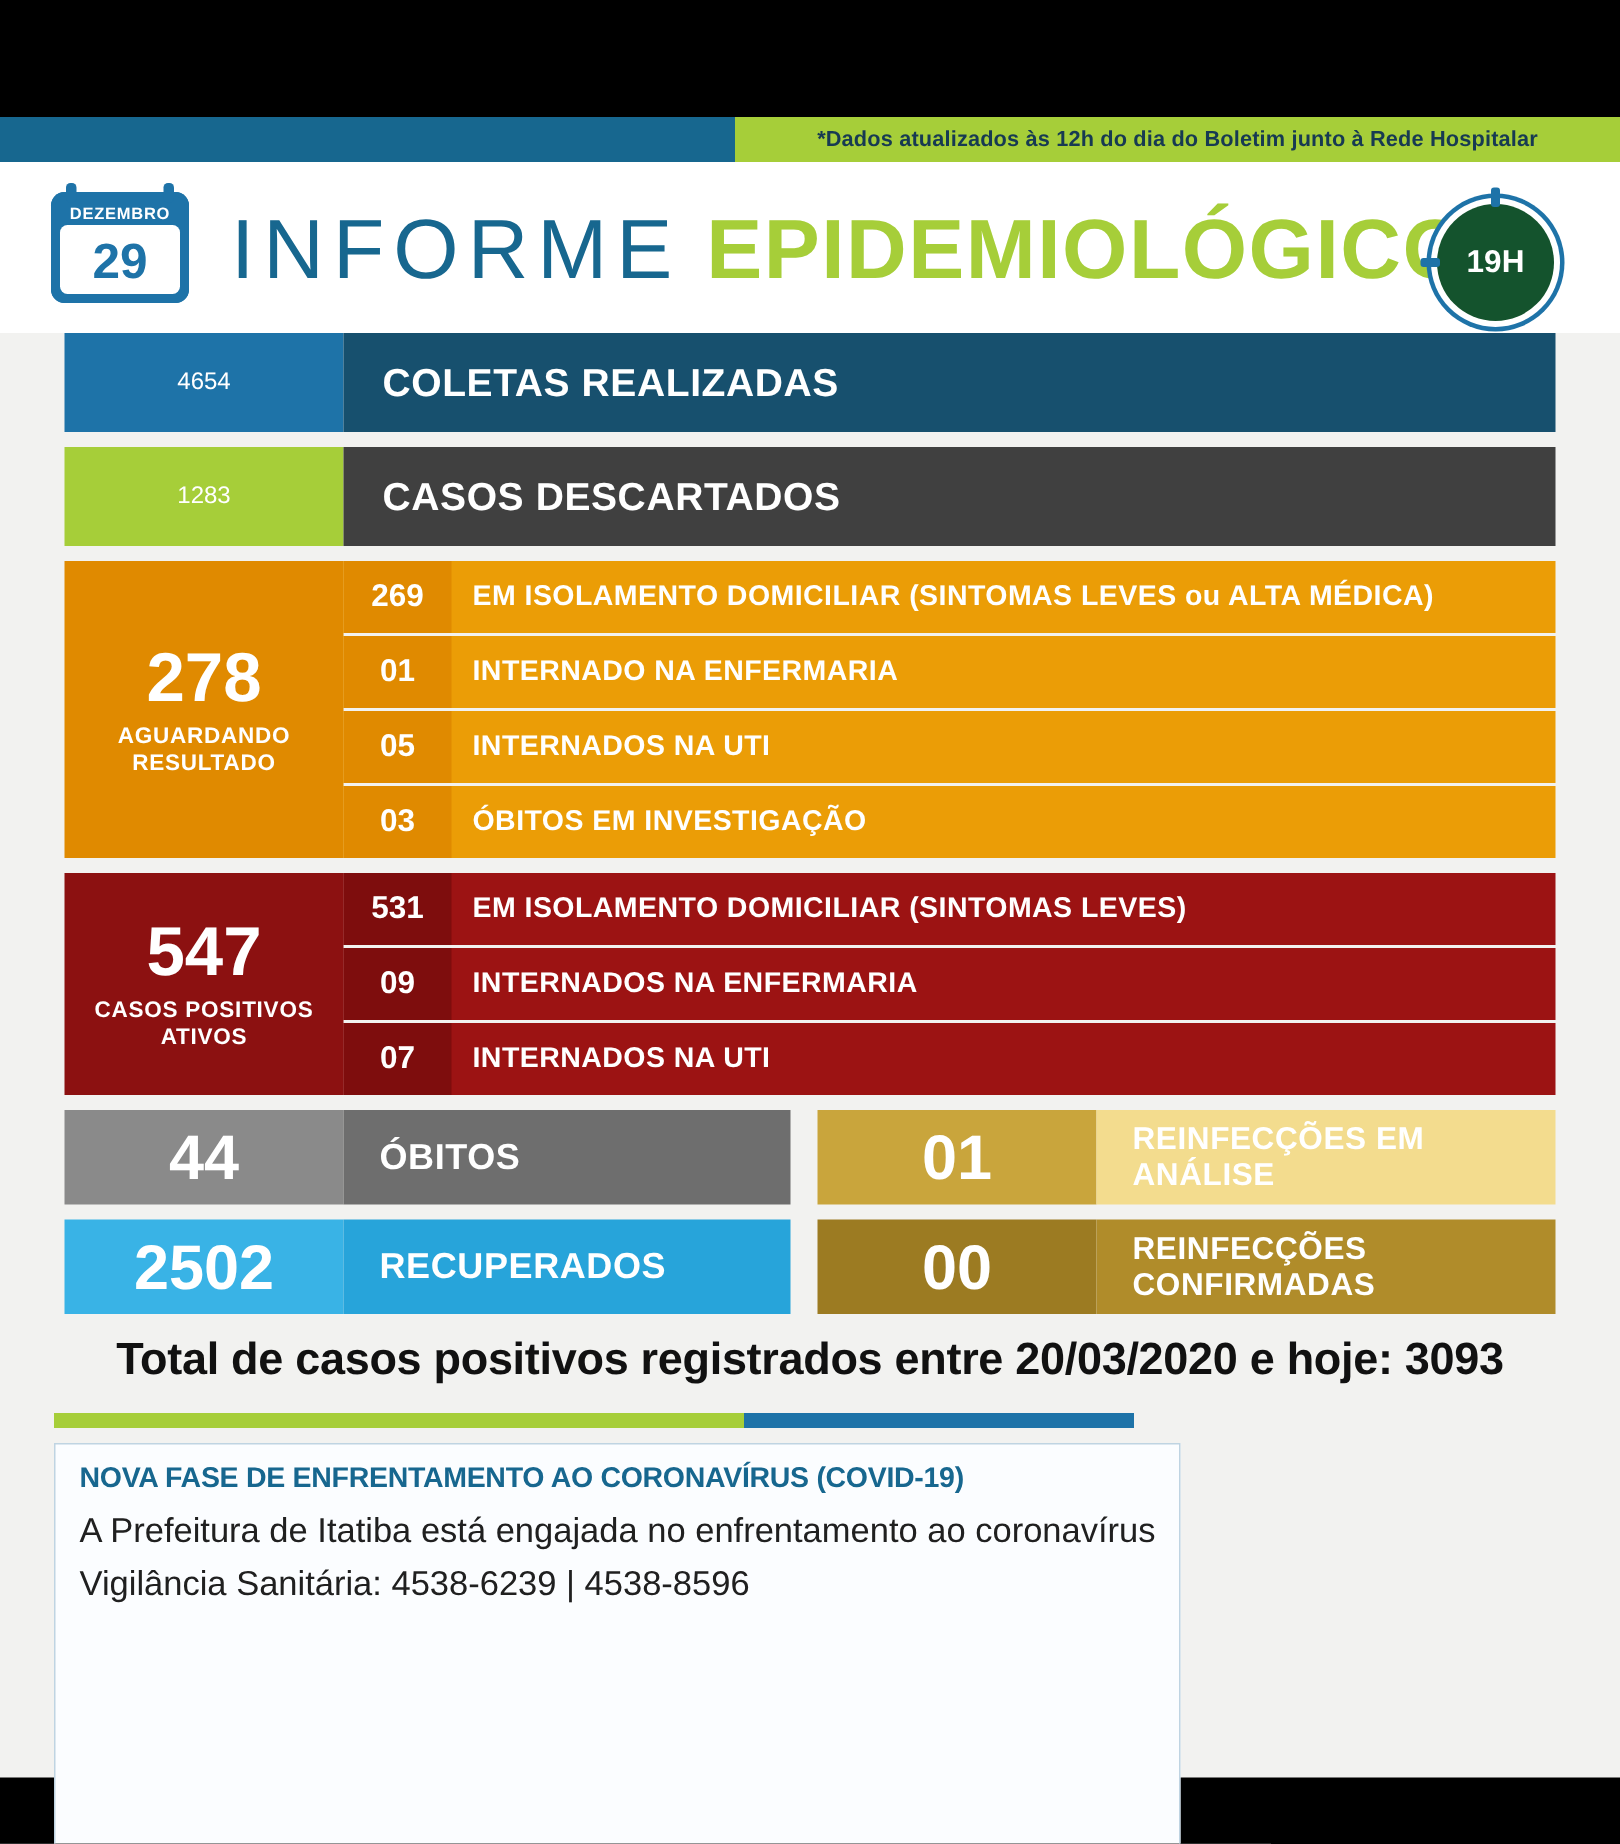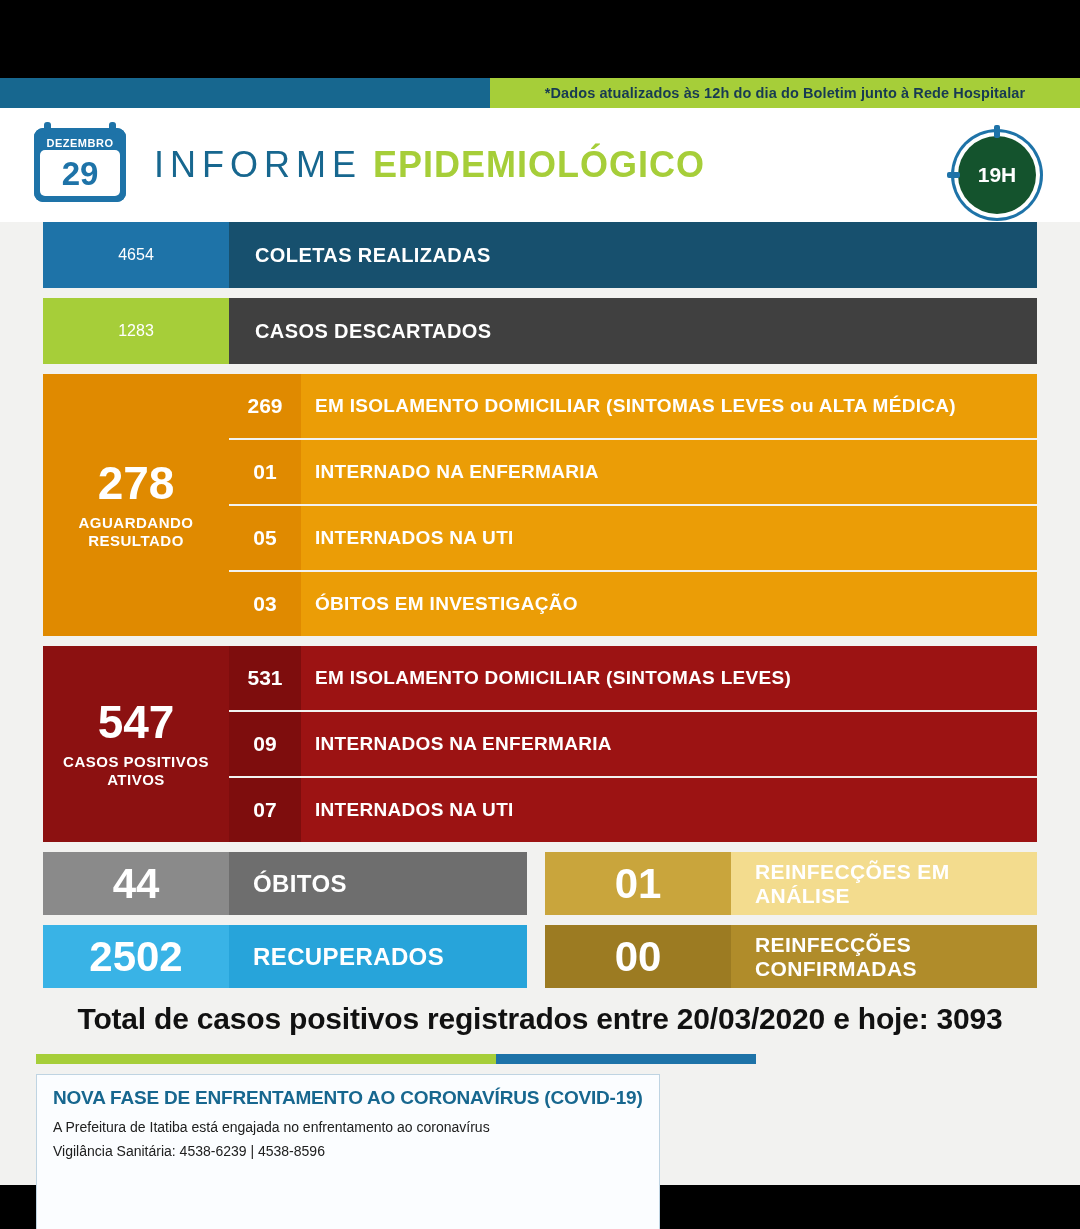--- a/index.html
+++ b/index.html
@@ -83,21 +83,21 @@
   }
   .cal .d {
     position: absolute; top: 22px; left: 6px; right: 6px; bottom: 6px;
     background: #fff; color: #1e73a8; border-radius: 5px;
     font-size: 33px; font-weight: bold;
     display: flex; align-items: center; justify-content: center;
     line-height: 1;
   }
   .title {
     margin-left: 28px;
-    font-size: 36px;
+    font-size: 56px;
     font-weight: bold;
     letter-spacing: 1px;
     white-space: nowrap;
   }
   .title .t1 { color: #17678f; font-weight: normal; letter-spacing: 6px; }
   .title .t2 { color: #a6ce39; font-weight: bold; letter-spacing: 1px; }
   .clock {
     position: absolute;
     right: 44px;
     top: 28px;
@@ -129,21 +129,21 @@
     flex-direction: column;
     align-items: center;
     justify-content: center;
     color: #fff;
   }
   .label-cell {
     flex: 1 1 auto;
     display: flex;
     align-items: center;
     color: #fff;
-    font-size: 20px;
+    font-size: 26px;
     font-weight: bold;
     letter-spacing: .4px;
     padding-left: 26px;
   }
 
   
   .r-coletas { height: 66px; }
   .r-coletas .num-cell { background: #1e73a8; }
   .r-coletas .label-cell { background: #17506e; }
 
@@ -162,21 +162,21 @@
   }
   .block .side .n { font-size: 46px; font-weight: bold; line-height: 1; }
   .block .side .sub {
     font-size: 15px; font-weight: bold; letter-spacing: .5px;
     text-align: center; margin-top: 8px; line-height: 1.2;
   }
   .block .lines { flex: 1 1 auto; display: flex; flex-direction: column; }
   .bline {
     display: flex;
     align-items: center;
-    height: 64px;
+    height: 48px;
     margin-bottom: 2px;
     color: #fff;
   }
   .bline:last-child { margin-bottom: 0; }
   .bline .bn {
     flex: 0 0 72px;
     text-align: center;
     font-size: 21px;
     font-weight: bold;
   }
@@ -254,21 +254,21 @@
   }
   .foot-box h3 {
     margin: 0 0 10px 0;
     color: #17678f;
     font-size: 19px;
     font-weight: bold;
     letter-spacing: -.2px;
   }
   .foot-box p {
     margin: 0 0 8px 0;
-    font-size: 14px;
+    font-size: 23px;
     color: #202020;
   }
   .foot-box p:last-child { margin-bottom: 0; }
 
   
   .crest {
     margin-left: 96px;
     width: 116px; height: 112px;
     position: relative;
   }

